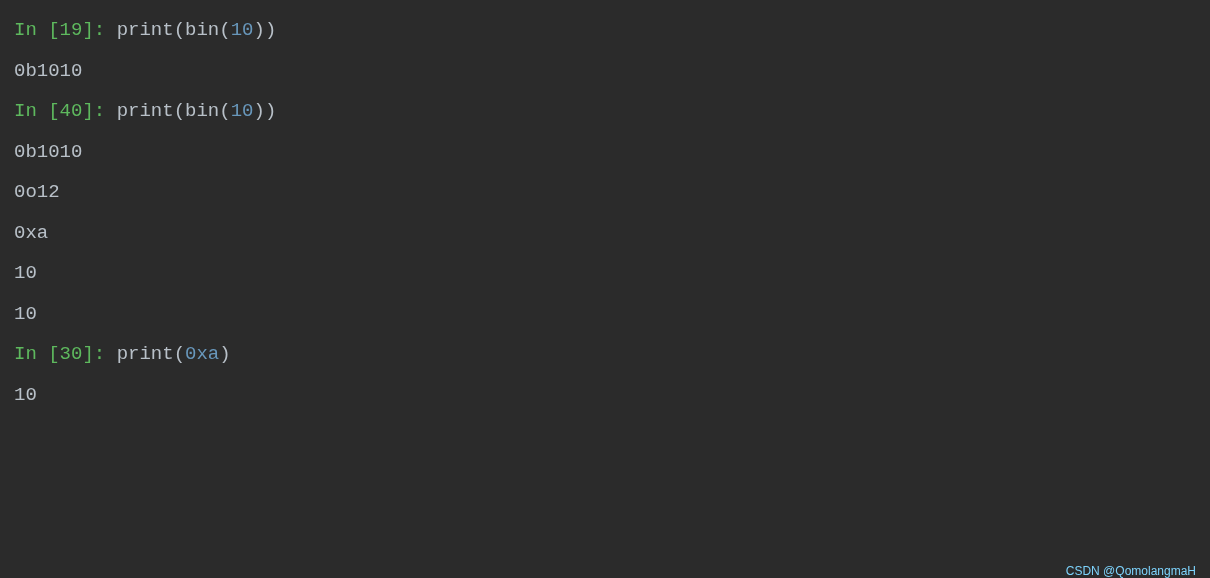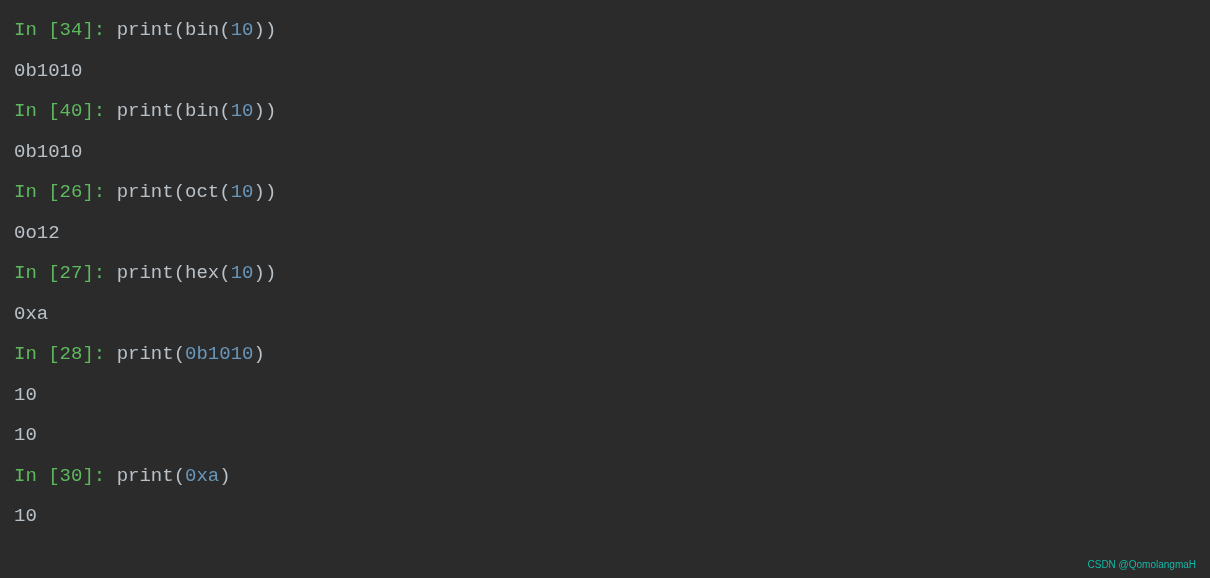--- a/index.html
+++ b/index.html
@@ -33,45 +33,42 @@
       color: #6897bb;
     }
     .code-paren {
       color: #b8c0c8;
     }
     .output {
       color: #b8c0c8;
     }
     .watermark {
       position: absolute;
-      bottom: 8px;
+      bottom: 0;
       right: 14px;
-      font-size: 10px;
-      color: #14b8a6;
+      font-size: 12px;
+      color: #7dd3fc;
       font-family: Arial, sans-serif;
       line-height: normal;
     }
   </style>
 </head>
 <body>
 
 <div>
-  <div class="cell"><span class="prompt-in">In [34]: </span><span class="code-fn">print</span><span class="code-paren">(</span><span class="code-fn">bin</span><span class="code-paren">(</span><span class="code-num">10</span><span class="code-paren">)</span><span class="code-paren">)</span></div>
+  <div class="cell"><span class="prompt-in">In [19]: </span><span class="code-fn">print</span><span class="code-paren">(</span><span class="code-fn">bin</span><span class="code-paren">(</span><span class="code-num">10</span><span class="code-paren">)</span><span class="code-paren">)</span></div>
   <div class="cell output">0b1010</div>
 
   <div class="cell"><span class="prompt-in">In [40]: </span><span class="code-fn">print</span><span class="code-paren">(</span><span class="code-fn">bin</span><span class="code-paren">(</span><span class="code-num">10</span><span class="code-paren">)</span><span class="code-paren">)</span></div>
   <div class="cell output">0b1010</div>
 
-  <div class="cell"><span class="prompt-in">In [26]: </span><span class="code-fn">print</span><span class="code-paren">(</span><span class="code-fn">oct</span><span class="code-paren">(</span><span class="code-num">10</span><span class="code-paren">)</span><span class="code-paren">)</span></div>
   <div class="cell output">0o12</div>
 
-  <div class="cell"><span class="prompt-in">In [27]: </span><span class="code-fn">print</span><span class="code-paren">(</span><span class="code-fn">hex</span><span class="code-paren">(</span><span class="code-num">10</span><span class="code-paren">)</span><span class="code-paren">)</span></div>
   <div class="cell output">0xa</div>
 
-  <div class="cell"><span class="prompt-in">In [28]: </span><span class="code-fn">print</span><span class="code-paren">(</span><span class="code-num">0b1010</span><span class="code-paren">)</span></div>
   <div class="cell output">10</div>
 
   <div class="cell output">10</div>
 
   <div class="cell"><span class="prompt-in">In [30]: </span><span class="code-fn">print</span><span class="code-paren">(</span><span class="code-num">0xa</span><span class="code-paren">)</span></div>
   <div class="cell output">10</div>
 </div>
 
 <div class="watermark">CSDN @QomolangmaH</div>
 

